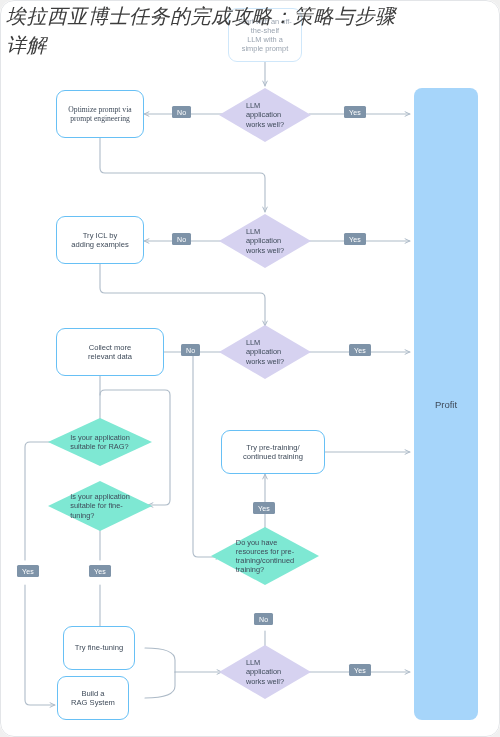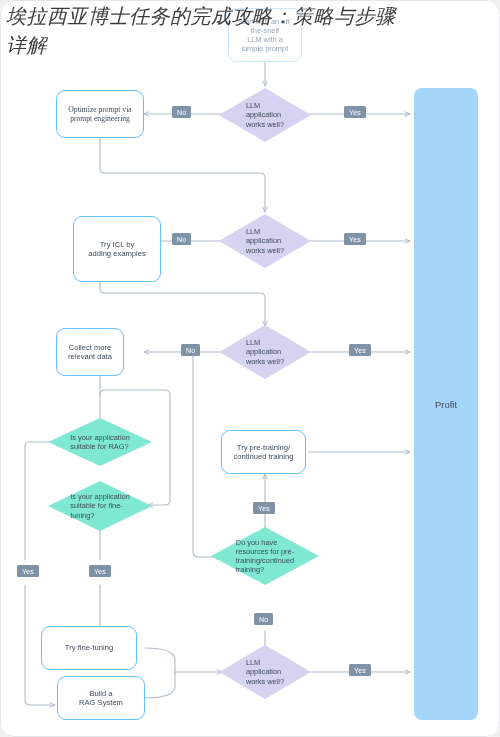--- a/index.html
+++ b/index.html
@@ -163,40 +163,40 @@
     <span style="white-space:pre-line">Start with an off-the-shelf
 LLM with a
 simple prompt</span>
   </div>
 
   <div class="node rect" style="left:56px; top:90px; width:88px; height:48px;font-family:Liberation Serif, serif;">
     <span style="white-space:pre-line">Optimize prompt via
 prompt engineering</span>
   </div>
 
-  <div class="node rect" style="left:73px; top:216px; width:88px; height:66px;">
+  <div class="node rect" style="left:56px; top:216px; width:88px; height:48px;">
     <span style="white-space:pre-line">Try ICL by
 adding examples</span>
   </div>
 
-  <div class="node rect" style="left:56px; top:328px; width:68px; height:48px;">
+  <div class="node rect" style="left:56px; top:328px; width:108px; height:48px;">
     <span style="white-space:pre-line">Collect more
 relevant data</span>
   </div>
 
-  <div class="node rect" style="left:221px; top:430px; width:85px; height:44px;">
+  <div class="node rect" style="left:221px; top:430px; width:104px; height:44px;">
     <span style="white-space:pre-line">Try pre-training/
 continued training</span>
   </div>
 
-  <div class="node rect" style="left:41px; top:626px; width:96px; height:44px;">
+  <div class="node rect" style="left:63px; top:626px; width:72px; height:44px;">
     <span style="white-space:pre-line">Try fine-tuning</span>
   </div>
 
-  <div class="node rect" style="left:57px; top:676px; width:88px; height:44px;">
+  <div class="node rect" style="left:57px; top:676px; width:72px; height:44px;">
     <span style="white-space:pre-line">Build a
 RAG System</span>
   </div>
 
   <div class="diamond-wrap" style="left:219px; top:88px; width:92px; height:54px;">
     <svg class="diamond-shape" viewBox="0 0 92 54">
       <polygon points="46,0 92,27 46,54 0,27" fill="#d6d2f0"></polygon>
     </svg>
     <div class="diamond-label">LLM
 application

